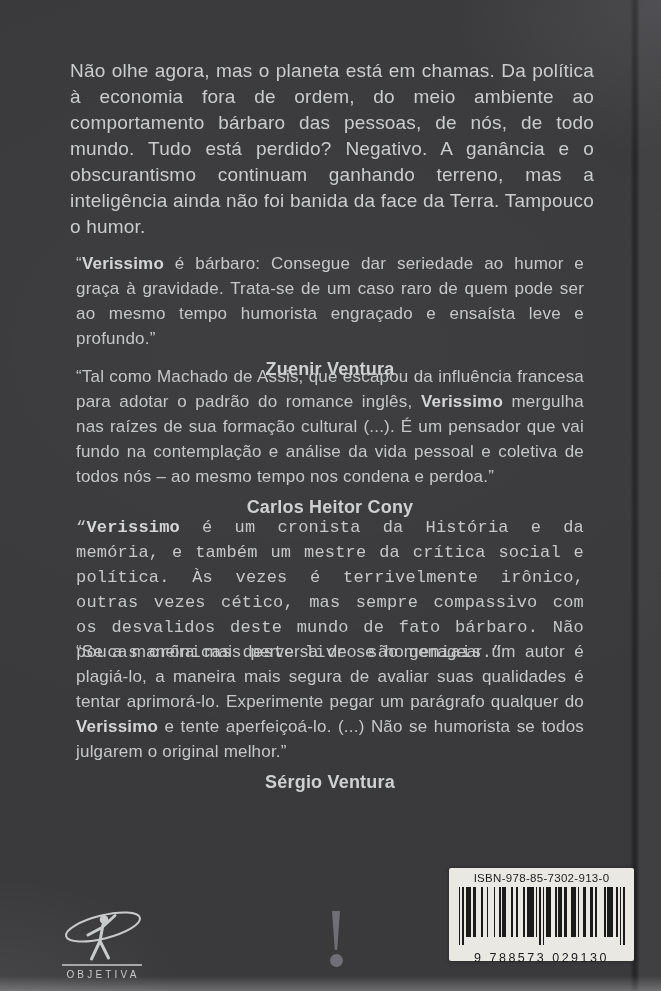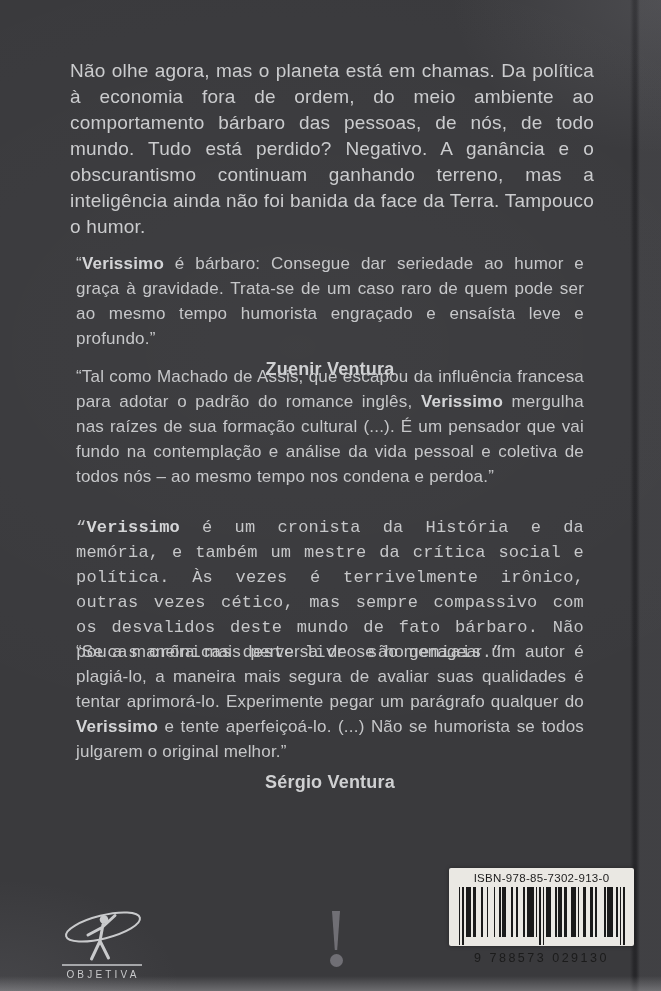--- a/index.html
+++ b/index.html
@@ -37,21 +37,21 @@
   .excl-wedge{
     position:absolute;left:331px;top:911px;width:10px;height:39px;
     background:#85848a;opacity:.72;
     clip-path:polygon(10% 0, 90% 0, 62% 100%, 38% 100%);
   }
   .excl-dot{
     position:absolute;left:330px;top:954px;width:13px;height:13px;
     border-radius:50%;background:#85848a;opacity:.72;
   }
   .barcode-panel{
-    position:absolute;left:449px;top:868px;width:185px;height:78px;
+    position:absolute;left:449px;top:868px;width:185px;height:93px;
     background:#eae8e3;border-radius:2px;box-sizing:border-box;
     padding-top:4px;text-align:center;
     box-shadow:0 0 4px rgba(0,0,0,.35);
   }
   .isbn-label{
     font-size:11.5px;line-height:13px;color:#1c1c1c;letter-spacing:.3px;
     white-space:nowrap;
   }
   .barcode-bars{
     display:flex;align-items:flex-start;width:166px;height:50px;
@@ -72,20 +72,21 @@
 
   <p class="intro">Não olhe agora, mas o planeta está em chamas. Da política à economia fora de ordem, do meio ambiente ao comportamento bárbaro das pessoas, de nós, de todo mundo. Tudo está perdido? Negativo. A ganância e o obscurantismo continuam ganhando terreno, mas a inteligência ainda não foi banida da face da Terra. Tampouco o humor.</p>
 
   <div>
       <div class="quote-block" style="top: 243px;">
         <p class="quote-text"><span>“</span><strong>Verissimo</strong><span> é bárbaro: Consegue dar seriedade ao humor e graça à gravidade. Trata-se de um caso raro de quem pode ser ao mesmo tempo humorista engraçado e ensaísta leve e profundo.”</span></p>
         <div class="quote-author">Zuenir Ventura</div>
       </div>
       <div class="quote-block" style="top: 356px;">
         <p class="quote-text"><span>“Tal como Machado de Assis, que escapou da influência francesa para adotar o padrão do romance inglês, </span><strong>Verissimo</strong><span> mergulha nas raízes de sua formação cultural (...). É um pensador que vai fundo na contemplação e análise da vida pessoal e coletiva de todos nós – ao mesmo tempo nos condena e perdoa.”</span></p>
+        <div class="quote-author">Carlos Heitor Cony</div>
       </div>
       <div class="quote-block" style="top: 507px; font-family: Liberation Mono, monospace;">
         <p class="quote-text"><span>“</span><strong>Verissimo</strong><span> é um cronista da História e da memória, e também um mestre da crítica social e política. Às vezes é terrivelmente irônico, outras vezes cético, mas sempre compassivo com os desvalidos deste mundo de fato bárbaro. Não poucas crônicas deste livro são geniais.”</span></p>
       </div>
       <div class="quote-block" style="top: 631px;">
         <p class="quote-text"><span>“Se a maneira mais perversa de se homenagear um autor é plagiá-lo, a maneira mais segura de avaliar suas qualidades é tentar aprimorá-lo. Experimente pegar um parágrafo qualquer do </span><strong>Verissimo</strong><span> e tente aperfeiçoá-lo. (...) Não se humorista se todos julgarem o original melhor.”</span></p>
         <div class="quote-author">Sérgio Ventura</div>
       </div>
     </div>
 

